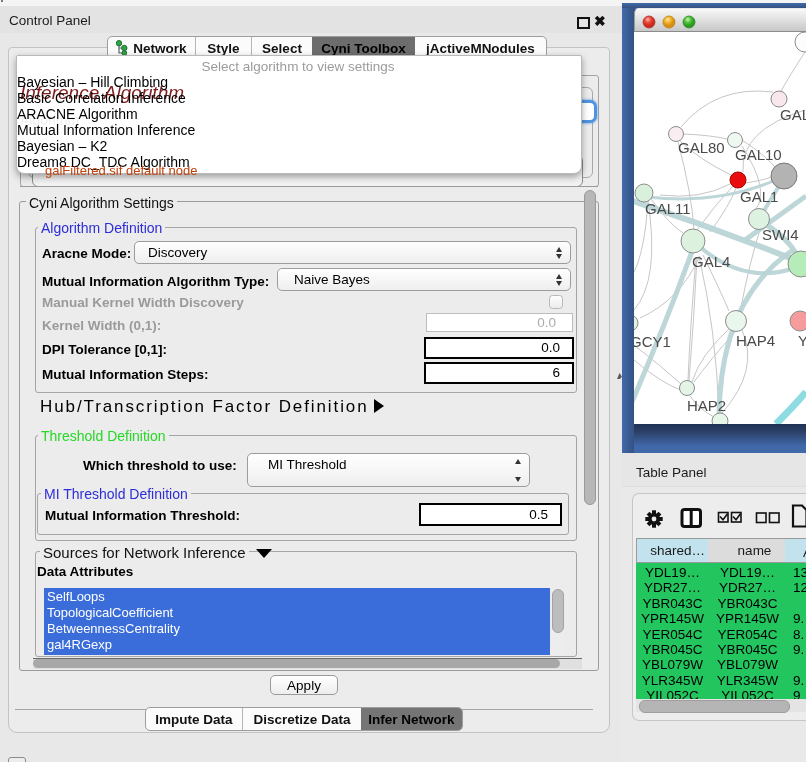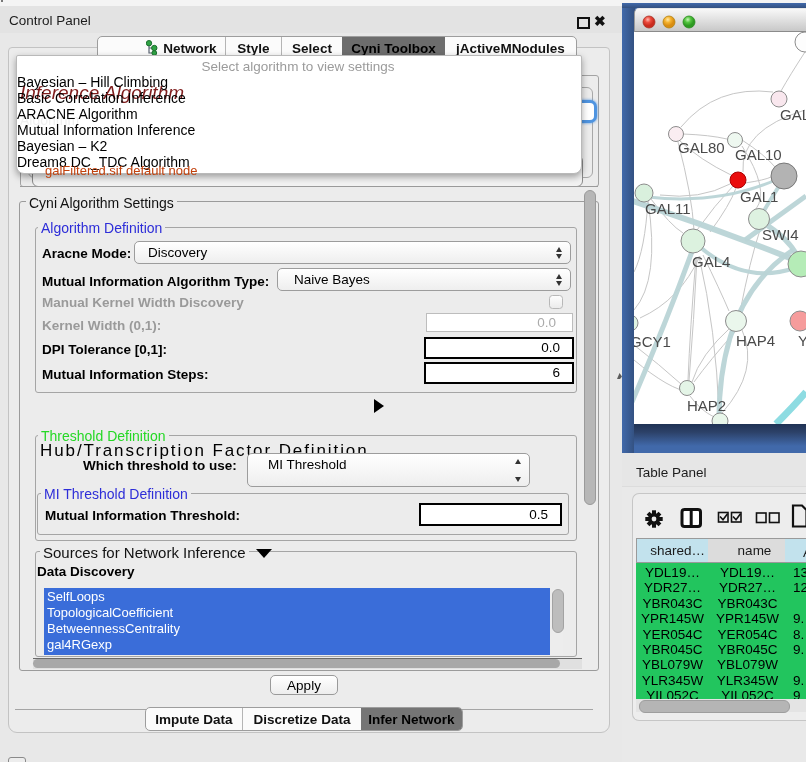--- a/index.html
+++ b/index.html
@@ -26,21 +26,21 @@
   <div class="abs" style="left:1px;top:0;width:2px;height:2px;background:#777;"></div>
 
   <div class="abs" style="left:0;top:6px;width:622px;height:27px;background:#e3e3e3;"></div>
   <div class="abs" style="left:9px;top:13px;font-size:13.5px;color:#1c1c1c;">Control Panel</div>
 
   <div class="abs" style="left:577px;top:17px;width:9px;height:8px;border:2px solid #111;"></div>
   <div class="abs" style="left:594px;top:13px;font-size:14px;font-weight:bold;color:#111;">✖</div>
 
   <div class="abs" style="left:8px;top:47px;width:600px;height:684px;background:#ececec;border:1px solid #c3c3c3;border-radius:4px 4px 9px 9px;"></div>
 
-  <div class="abs tabbar" style="left:97px;top:36px;width:438px;height:22px;padding-left:40px;">
+  <div class="abs tabbar" style="left:107px;top:36px;width:438px;height:22px;">
     <div class="tab" style="width:87px;">
       <svg width="14" height="16" viewBox="0 0 14 16" style="margin-right:3px;">
         <path d="M3,4 V13 H7 M3,8 H7" stroke="#5a6472" stroke-width="1.2" fill="none"></path>
         <circle cx="3" cy="3.2" r="2.7" fill="#2fa344" stroke="#1d7030" stroke-width="1"></circle>
         <circle cx="8.3" cy="8" r="2.7" fill="#2fa344" stroke="#1d7030" stroke-width="1"></circle>
         <circle cx="8.3" cy="13" r="2.4" fill="#2fa344" stroke="#1d7030" stroke-width="1"></circle>
       </svg>Network</div>
     <div class="tab" style="width:55px;">Style</div>
     <div class="tab" style="width:60px;border-right:none;">Select</div>
     <div class="tab tabsel" style="width:103px;border-right:none;">Cyni Toolbox</div>
@@ -93,40 +93,40 @@
 
   <div class="abs lbl gray" style="left:42px;top:318px;color:#9a9a9a;">Kernel Width (0,1):</div>
   <div class="abs" style="left:426px;top:313px;width:147px;height:19px;background:#fff;border:1px solid #bdbdbd;font-size:13.5px;color:#ababab;text-align:right;line-height:17px;padding-right:16px;box-sizing:border-box;">0.0</div>
 
   <div class="abs lbl" style="left:42px;top:342px;">DPI Tolerance [0,1]:</div>
   <div class="abs field" style="left:424px;top:337px;width:150px;height:22px;line-height:18px;">0.0</div>
 
   <div class="abs lbl" style="left:42px;top:367px;">Mutual Information Steps:</div>
   <div class="abs field" style="left:424px;top:362px;width:150px;height:22px;line-height:18px;">6</div>
 
-  <div class="abs" style="left:40px;top:397px;font-size:17px;letter-spacing:1.9px;color:#000;margin-top:44px;">Hub/Transcription Factor Definition</div>
+  <div class="abs" style="left:40px;top:397px;font-size:17px;letter-spacing:1.9px;color:#000;">Hub/Transcription Factor Definition</div>
   <div class="abs" style="left:374px;top:399px;width:0;height:0;border-left:10px solid #000;border-top:7px solid transparent;border-bottom:7px solid transparent;"></div>
 
   <div class="abs" style="left:35px;top:435px;width:540px;height:104px;border:1px solid #a5a5a5;border-radius:3px;"></div>
   <div class="abs gtitle" style="left:38px;top:428px;color:#25d825;">Threshold Definition</div>
 
   <div class="abs lbl" style="left:83px;top:458px;">Which threshold to use:</div>
   <div class="abs combo" style="left:247px;top:453px;width:283px;height:34px;">
     <span class="ctext" style="left:20px;">MI Threshold</span>
   </div>
 
   <div class="abs" style="left:37px;top:493px;width:530px;height:40px;border:1px solid #a5a5a5;border-radius:3px;"></div>
   <div class="abs gtitle" style="left:41px;top:486px;color:#2d2dd8;">MI Threshold Definition</div>
   <div class="abs lbl" style="left:45px;top:508px;">Mutual Information Threshold:</div>
   <div class="abs field" style="left:419px;top:503px;width:143px;height:23px;">0.5</div>
 
   <div class="abs" style="left:35px;top:551px;width:540px;height:104px;border:1px solid #a5a5a5;border-radius:3px;"></div>
   <div class="abs gtitle" style="left:40px;top:544px;font-size:15px;">Sources for Network Inference</div>
   <div class="abs" style="left:256px;top:549px;width:0;height:0;border-top:9px solid #000;border-left:8px solid transparent;border-right:8px solid transparent;"></div>
-  <div class="abs lbl" style="left:37px;top:564px;">Data Discovery</div>
+  <div class="abs lbl" style="left:37px;top:564px;">Data Attributes</div>
 
   <div class="abs" style="left:44px;top:588px;width:506px;height:67px;background:#3a6dd9;color:#fff;font-size:13px;line-height:16.05px;padding-left:3px;padding-top:1px;box-sizing:border-box;overflow:hidden;">SelfLoops<br>TopologicalCoefficient<br>BetweennessCentrality<br>gal4RGexp</div>
   <div class="abs" style="left:550px;top:588px;width:13px;height:67px;background:#ededed;"></div>
   <div class="abs" style="left:551.5px;top:589px;width:10px;height:42px;background:#bdbdbd;border:1px solid #a3a3a3;border-radius:6px;"></div>
 
   <div class="abs" style="left:33px;top:658px;width:549px;height:10px;background:#e0e0e0;border-top:1px solid #6a6a6a;"></div>
   <div class="abs" style="left:33px;top:659px;width:527px;height:9px;background:#a8a8a8;border-radius:5px;"></div>
 
   <div class="abs" style="left:270px;top:675px;width:66px;height:18px;background:linear-gradient(#ffffff,#ededed);border:1px solid #9a9a9a;border-radius:5px;font-size:13.5px;color:#000;text-align:center;line-height:19px;">Apply</div>
 

